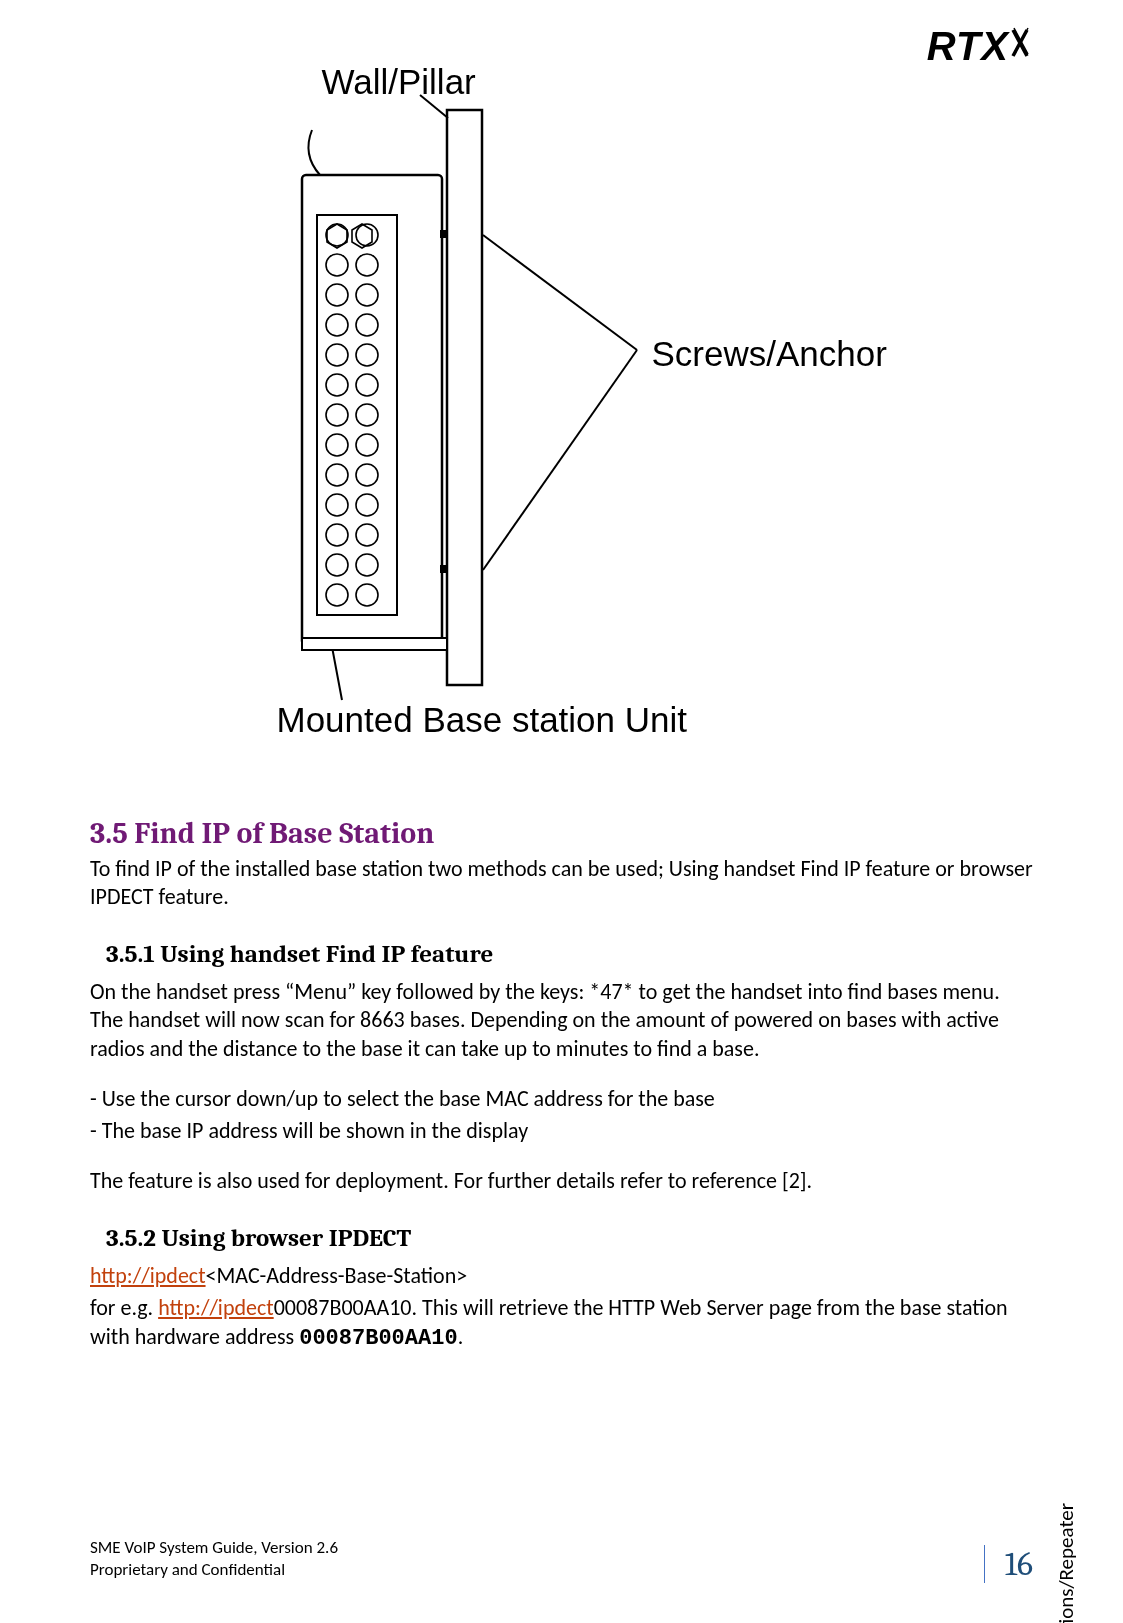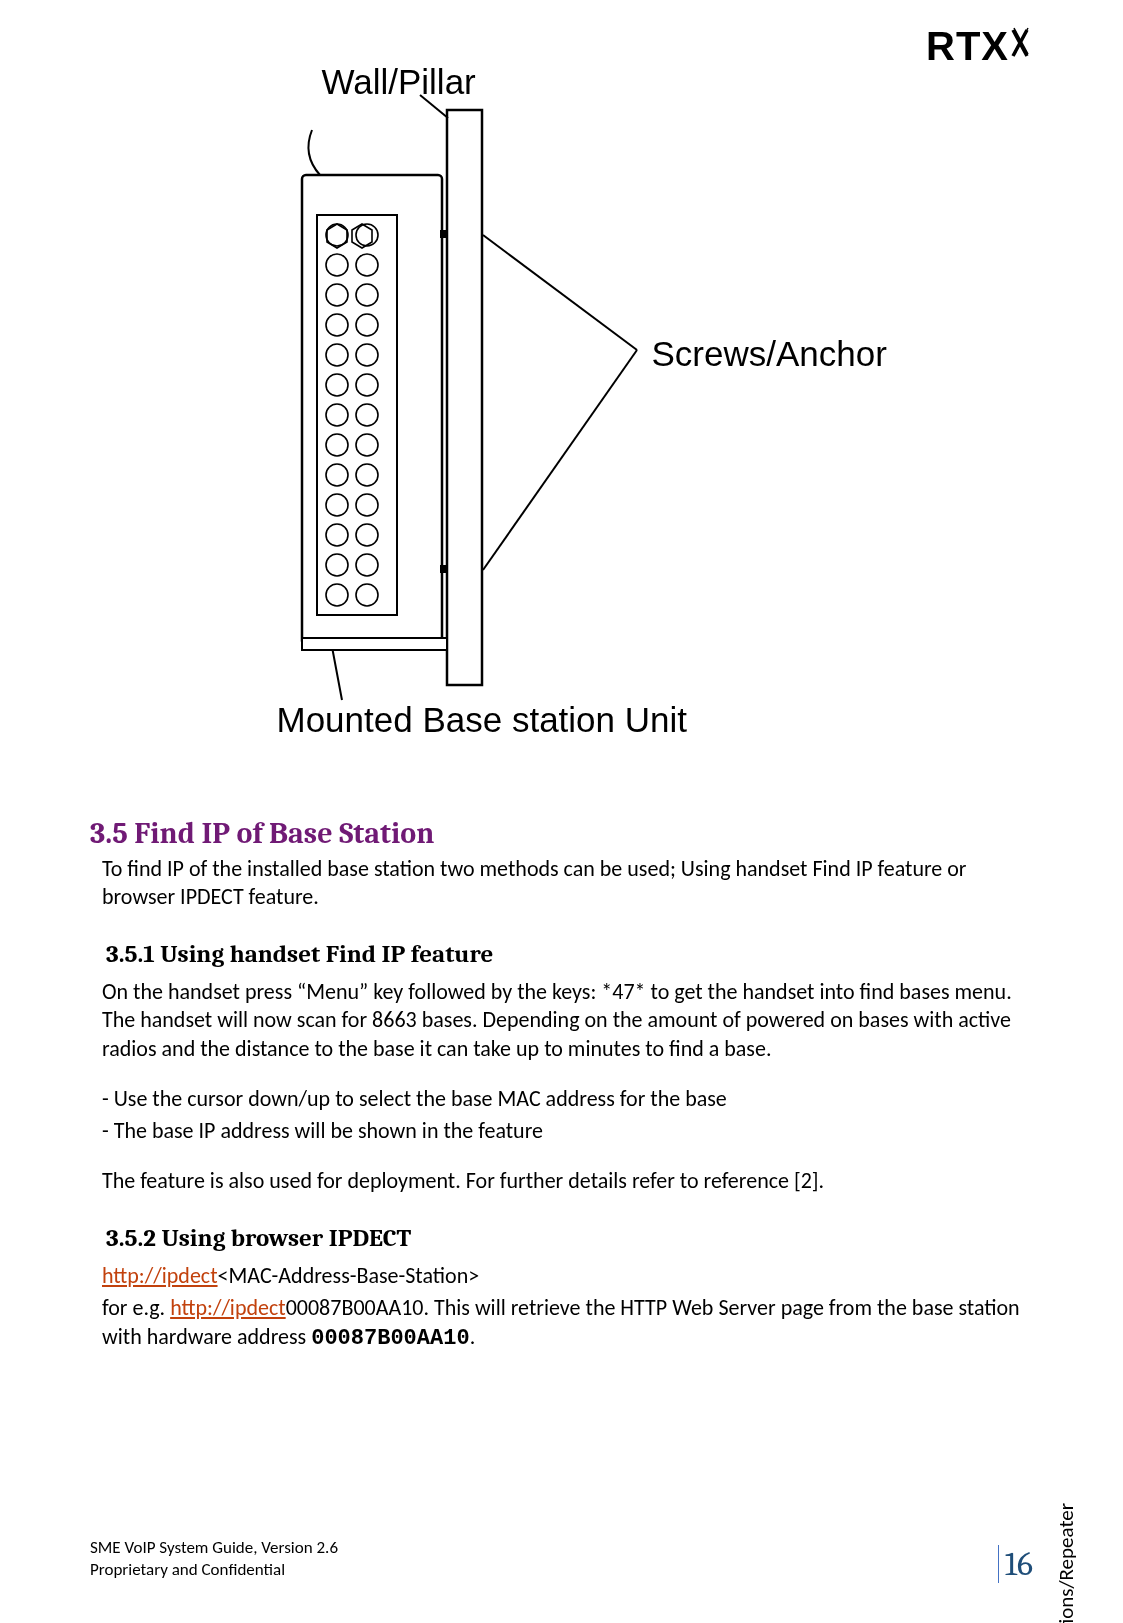--- a/index.html
+++ b/index.html
@@ -16,20 +16,21 @@
       width: 100%;
       height: 100%;
       padding: 30px 90px 60px 90px;
     }
     .logo {
       position: absolute;
       top: 24px;
       right: 92px;
       font-family: Arial, sans-serif;
       font-weight: 900;
+      font-style: italic;
       font-size: 40px;
       letter-spacing: 1px;
       display: flex;
       align-items: center;
     }
     .logo-x { position: relative; margin-left: 2px; }
     .figure {
       position: relative;
       width: 780px;
       height: 720px;
@@ -55,21 +56,20 @@
       color: #000;
       margin-top: 28px;
       margin-bottom: 10px;
       margin-left: 16px;
     }
     .body-text {
       font-size: 22px;
       line-height: 1.28;
       color: #000;
       margin-top: 4px;
-      margin-left: 12px;
     }
     .body-text.spacer { margin-top: 22px; }
     .link { color: #c2410c; text-decoration: underline; cursor: pointer; }
     .mono { font-family: Consolas, 'Courier New', monospace; font-weight: bold; }
     .footer {
       position: absolute;
       bottom: 42px;
       left: 90px;
       right: 90px;
       border-top: none;
@@ -83,21 +83,21 @@
       position: absolute;
       right: 0;
       bottom: -2px;
       display: flex;
       align-items: flex-end;
     }
     .page-num {
       font-family: Cambria, Georgia, serif;
       color: #1f4e79;
       font-size: 34px;
-      padding-left: 6px;
+      padding-left: 20px;
       border-left: 1.5px solid #4472c4;
       line-height: 1;
       padding-bottom: 2px;
       padding-top: 2px;
     }
     .side-chapter {
       position: absolute;
       right: 44px;
       bottom: 120px;
       transform: rotate(-90deg);
@@ -193,21 +193,21 @@
     <div class="fig-label" style="left:480px; top:274px;">Screws/Anchor</div>
     <div class="fig-label" style="left:105px; top:640px;">Mounted Base station Unit</div>
   </div>
 
   <h2 class="section-h1">3.5 Find IP of Base Station</h2>
   <p class="body-text">To find IP of the installed base station two methods can be used; Using handset Find IP feature or browser IPDECT feature.</p>
 
   <h3 class="section-h2">3.5.1  Using handset Find IP feature</h3>
   <p class="body-text">On the handset press “Menu” key followed by the keys: *47* to get the handset into find bases menu. The handset will now scan for 8663 bases. Depending on the amount of powered on bases with active radios and the distance to the base it can take up to minutes to find a base.</p>
   <p class="body-text spacer">- Use the cursor down/up to select the base MAC address for the base</p>
-  <p class="body-text">- The base IP address will be shown in the feature</p>
+  <p class="body-text">- The base IP address will be shown in the display</p>
   <p class="body-text spacer">The feature is also used for deployment. For further details refer to reference [2].</p>
 
   <h3 class="section-h2">3.5.2  Using browser IPDECT</h3>
   <p class="body-text">
     <span class="link">http://ipdect</span><span>&lt;MAC-Address-Base-Station&gt;</span>
   </p>
   <p class="body-text">
     <span>for e.g. </span><span class="link">http://ipdect</span><span>00087B00AA10. This will retrieve the HTTP Web Server page from the base station with hardware address </span><span class="mono">00087B00AA10</span><span>.</span>
   </p>
 

